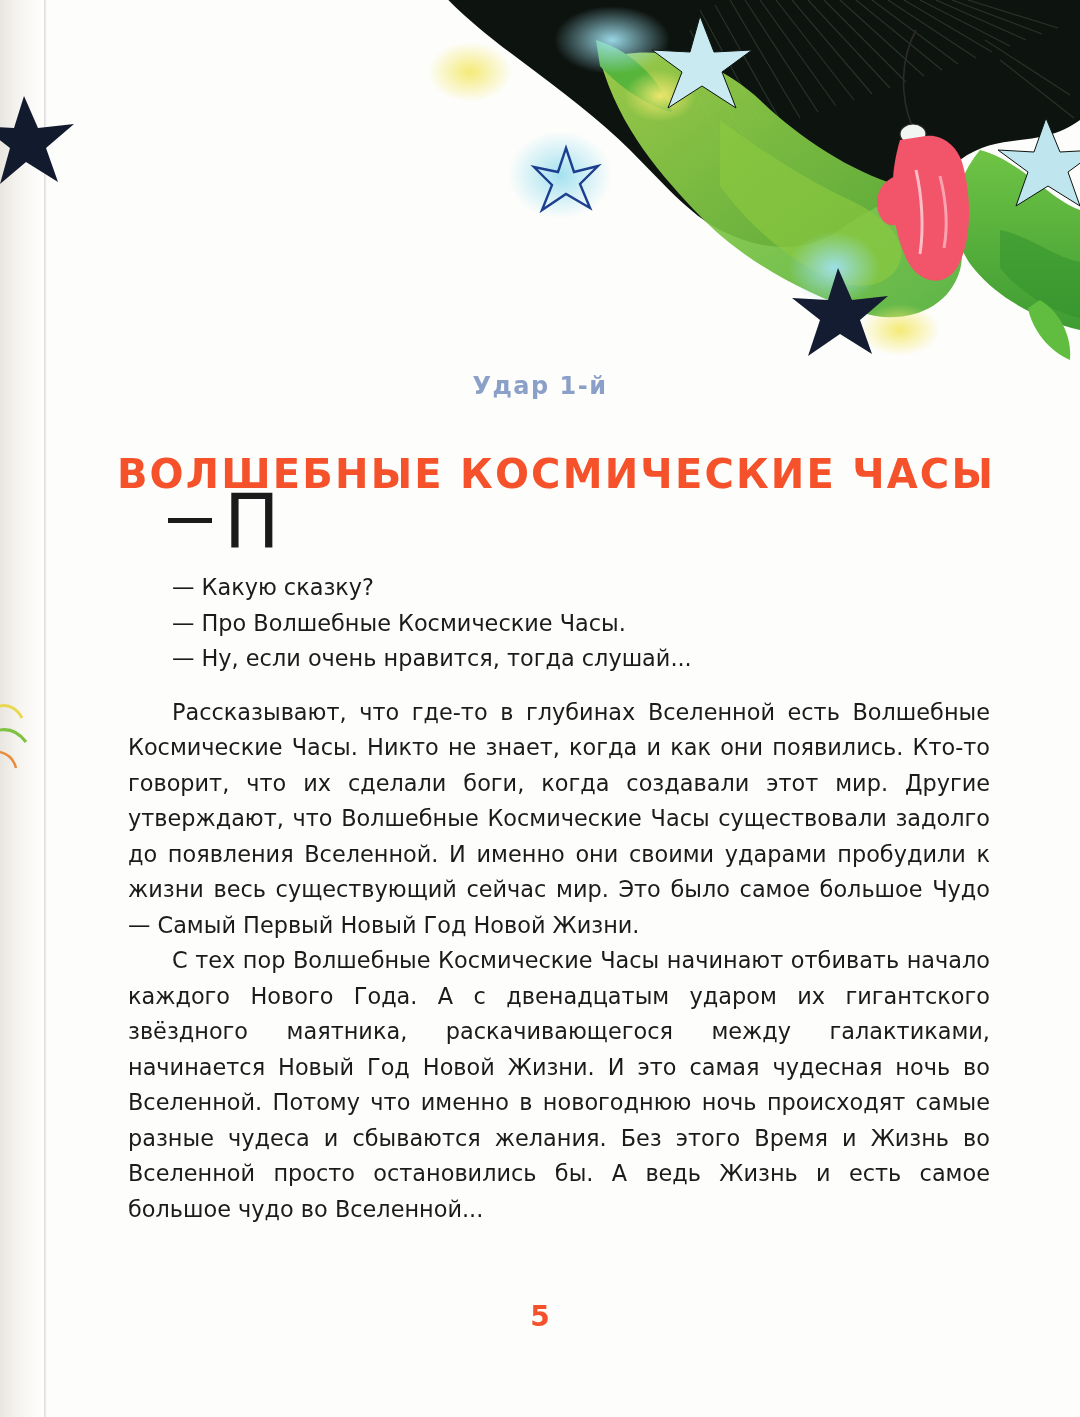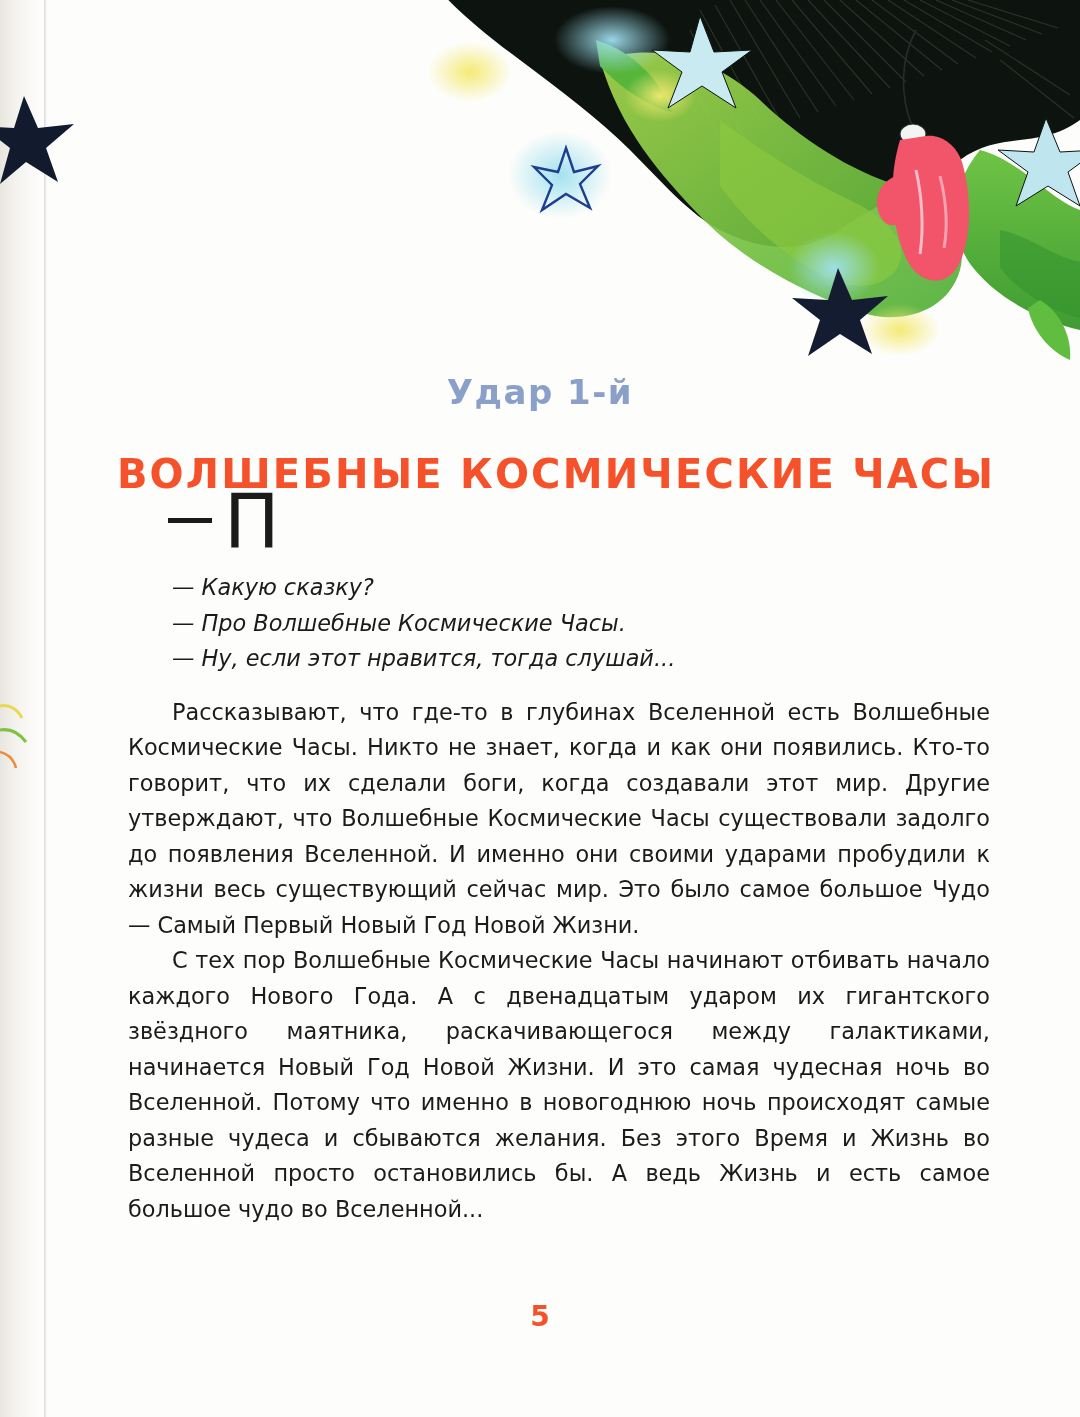--- a/index.html
+++ b/index.html
@@ -64,21 +64,21 @@
 
   
   .kicker {
     position: absolute;
     top: 372px;
     left: 0;
     width: 1080px;
     text-align: center;
     font-family: "DejaVu Sans", sans-serif;
     font-weight: bold;
-    font-size: 34px;
+    font-size: 24px;
     letter-spacing: 1.5px;
     color: #8aa0c8;
   }
   .title {
     position: absolute;
     top: 424px;
     left: 16px;
     width: 1080px;
     text-align: center;
     font-family: "DejaVu Sans", sans-serif;
@@ -128,21 +128,21 @@
     font-weight: normal;
     color: #1b1b1b;
     font-family: "DejaVu Sans", sans-serif;
   }
   .opening-rest {
     display: block;
     padding-left: 166px;
     padding-top: 14px;
   }
 
-  .dialog-line { text-indent: 44px; font-style: italic; }
+  .dialog-line { text-indent: 44px; }
 
   .gap-block { height: 18px; }
 
   .prose p { text-indent: 44px; }
 
   
   .folio {
     position: absolute;
     left: 0;
     top: 1300px;
@@ -284,21 +284,21 @@
 
   <div class="body-area">
 
     <div class="opening">
       <span class="dropcap-dash"></span>
       <span class="dropcap-letter">П</span>
     </div>
 
     <p class="dialog-line">— Какую сказку?</p>
     <p class="dialog-line">— Про Волшебные Космические Часы.</p>
-    <p class="dialog-line">— Ну, если этот нравится, тогда слушай...</p>
+    <p class="dialog-line">— Ну, если очень нравится, тогда слушай...</p>
 
     <div class="gap-block"></div>
 
     <div class="prose">
       <p>Рассказывают, что где-то в глубинах Вселенной есть Волшебные Космические Часы. Никто не знает, когда и как они появились. Кто-то говорит, что их сделали боги, когда создавали этот мир. Другие утверждают, что Волшебные Космические Часы существовали задолго до появления Вселенной. И именно они своими ударами пробудили к жизни весь существующий сейчас мир. Это было самое большое Чудо — Самый Первый Новый Год Новой Жизни.</p>
       <p>С тех пор Волшебные Космические Часы начинают отбивать начало каждого Нового Года. А с двенадцатым ударом их гигантского звёздного маятника, раскачивающегося между галактиками, начинается Новый Год Новой Жизни. И это самая чудесная ночь во Вселенной. Потому что именно в новогоднюю ночь происходят самые разные чудеса и сбываются желания. Без этого Время и Жизнь во Вселенной просто остановились бы. А ведь Жизнь и есть самое большое чудо во Вселенной...</p>
     </div>
   </div>
 
   <div class="folio">5</div>

